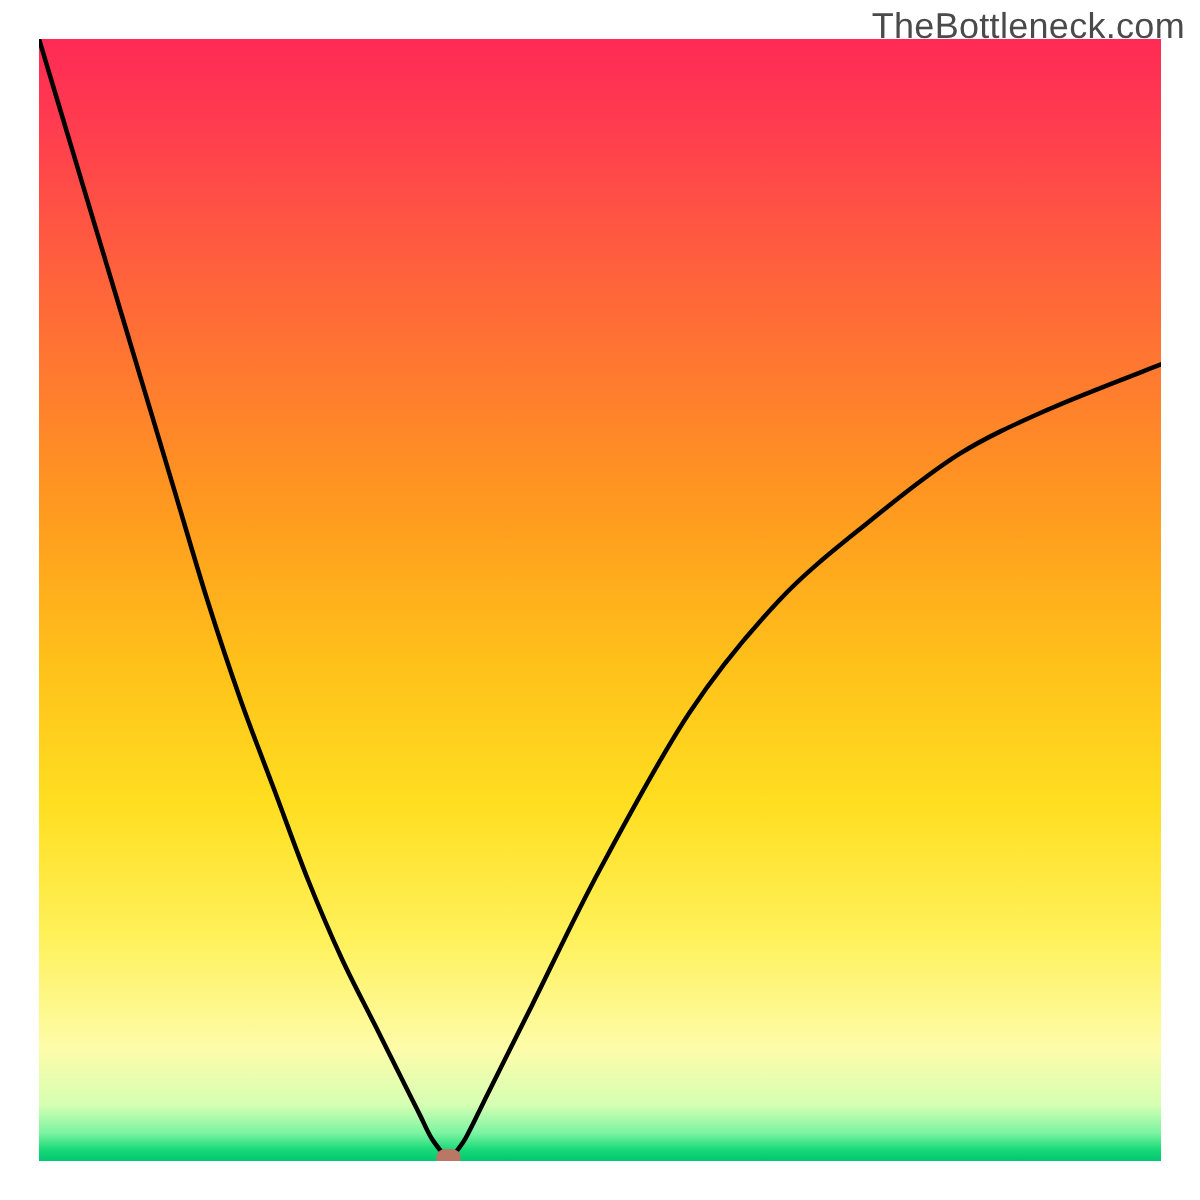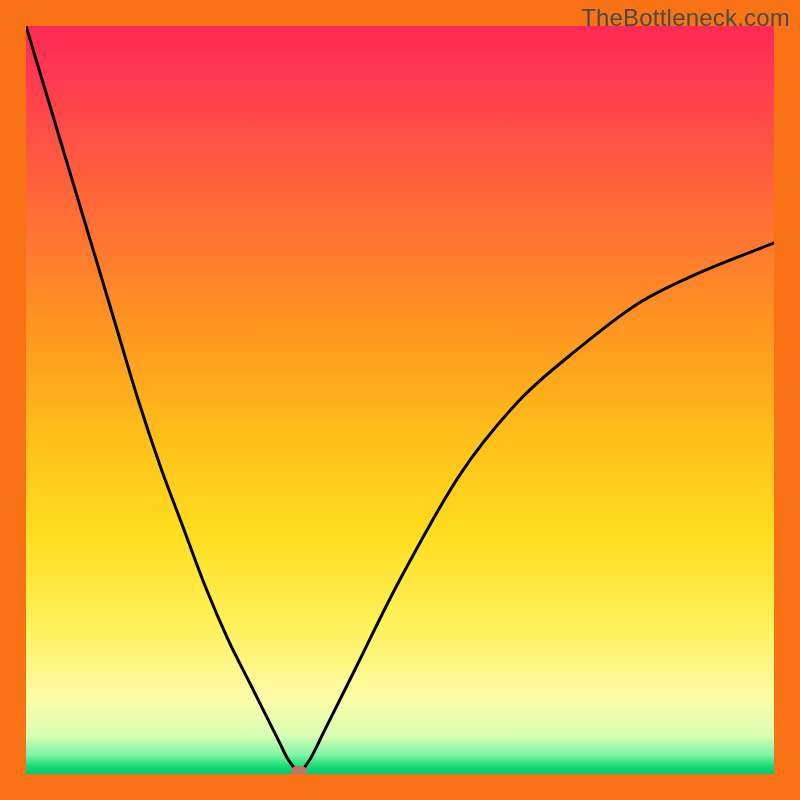--- a/index.html
+++ b/index.html
@@ -8,21 +8,21 @@
     width: 800px;
     height: 800px;
     overflow: hidden;
     background: #000;
     font-family: Arial, Helvetica, sans-serif;
   }
   .frame {
     position: relative;
     width: 800px;
     height: 800px;
-    background: #f97316;
+    background: #ffffff;
     text-decoration: underline;
   }
   .watermark {
     position: absolute;
     top: 4px;
     right: 10px;
     color: #4a4a4a;
     font-size: 24px;
     font-weight: 500;
     letter-spacing: 0.2px;

